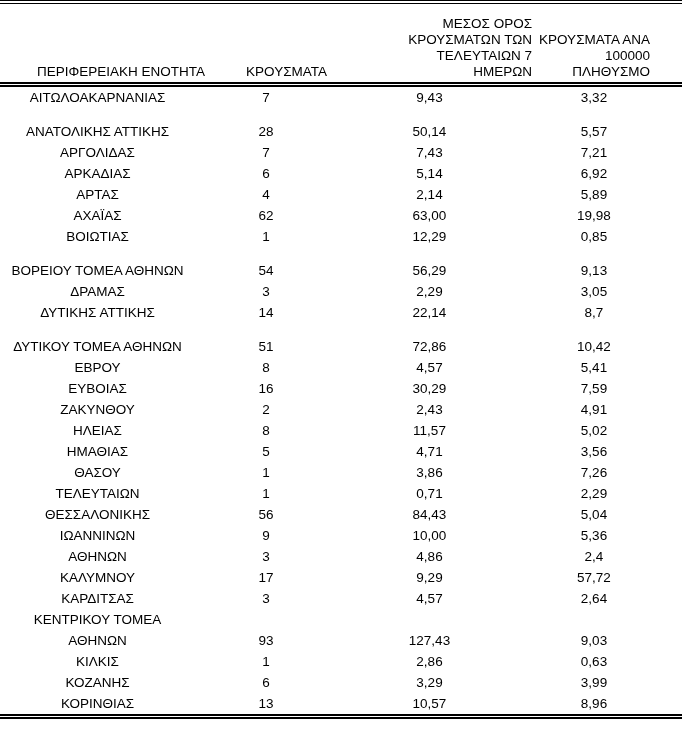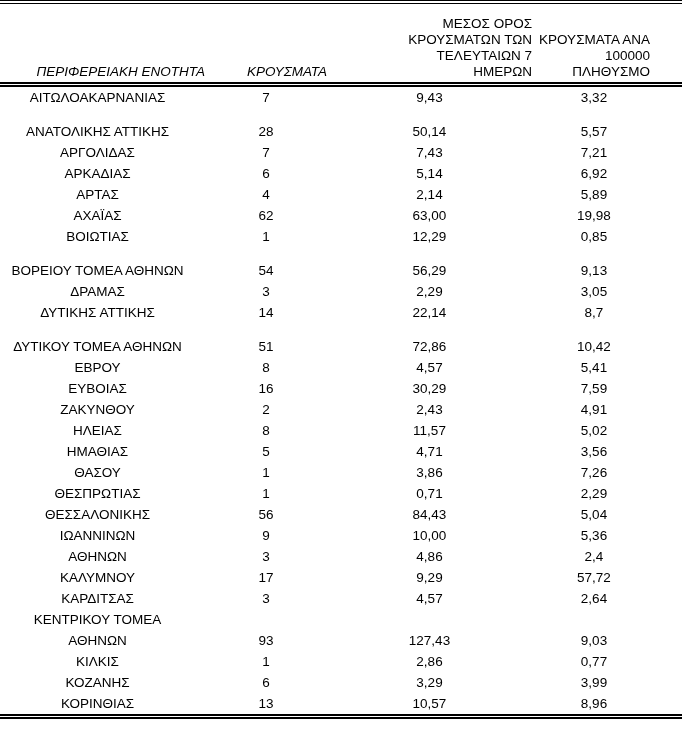--- a/index.html
+++ b/index.html
@@ -36,21 +36,21 @@
     font-weight: normal;
     text-align: right;
     vertical-align: bottom;
     white-space: pre-line;
     line-height: 16px;
     height: 76px;
     padding: 0 0 2px 0;
     border-bottom: 5px double #000000;
   }
   table.cases thead th.h-region,
-  table.cases thead th.h-cases { white-space: nowrap; font-style: italic; }
+  table.cases thead th.h-cases { white-space: nowrap; }
   table.cases thead th.h-per100k { padding-right: 32px; }
 
   table.cases tbody td {
     text-align: center;
     vertical-align: bottom;
     line-height: 21px;
     height: 21px;
     padding: 0;
     white-space: pre-line;
   }
@@ -191,21 +191,21 @@
           <td>4,71</td>
           <td>3,56</td>
         </tr>
         <tr>
           <td>ΘΑΣΟΥ</td>
           <td>1</td>
           <td>3,86</td>
           <td>7,26</td>
         </tr>
         <tr>
-          <td>ΘΕΣΠΡΩΤΙΑΣ</td>
+          <td>ΤΕΛΕΥΤΑΙΩΝ</td>
           <td>1</td>
           <td>0,71</td>
           <td>2,29</td>
         </tr>
         <tr>
           <td>ΘΕΣΣΑΛΟΝΙΚΗΣ</td>
           <td>56</td>
           <td>84,43</td>
           <td>5,04</td>
         </tr>
@@ -237,21 +237,21 @@
           <td>ΚΕΝΤΡΙΚΟΥ ΤΟΜΕΑ
 ΑΘΗΝΩΝ</td>
           <td>93</td>
           <td>127,43</td>
           <td>9,03</td>
         </tr>
         <tr>
           <td>ΚΙΛΚΙΣ</td>
           <td>1</td>
           <td>2,86</td>
-          <td>0,77</td>
+          <td>0,63</td>
         </tr>
         <tr>
           <td>ΚΟΖΑΝΗΣ</td>
           <td>6</td>
           <td>3,29</td>
           <td>3,99</td>
         </tr>
         <tr>
           <td>ΚΟΡΙΝΘΙΑΣ</td>
           <td>13</td>

